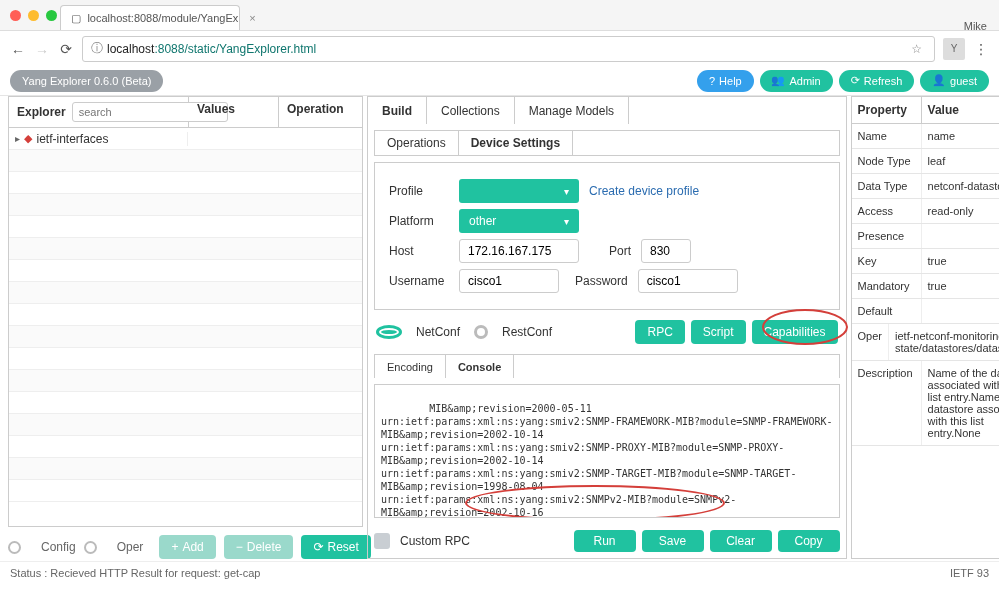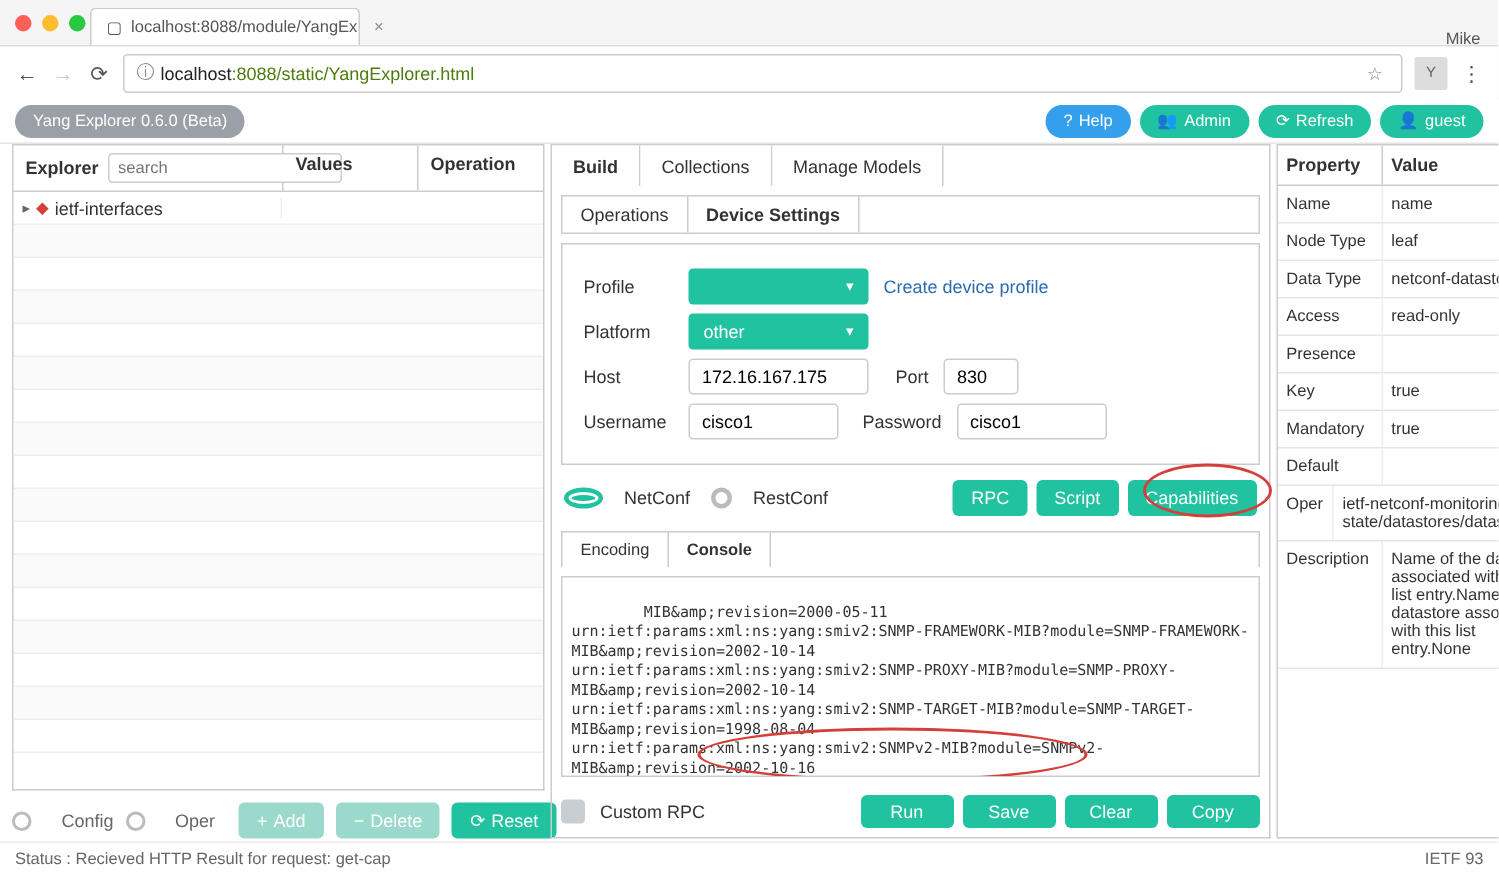--- a/index.html
+++ b/index.html
@@ -12,21 +12,21 @@
   .dot.red { background:#ff5f57; } .dot.yel { background:#febc2e; } .dot.grn { background:#28c840; }
   .tab-row { display:flex; align-items:flex-end; height:30px; padding-left:60px; }
   .tab { background:#fff; border:1px solid #ccc; border-bottom:none; border-radius:4px 4px 0 0; height:25px; display:flex; align-items:center; padding:0 10px; font-size:11px; color:#555; gap:6px; max-width:180px; }
   .tab .x { color:#888; cursor:pointer; margin-left:5px; }
   .user-badge { position:absolute; right:12px; top:20px; font-size:11px; color:#555; }
   .addr-row { display:flex; align-items:center; height:36px; padding:0 10px; gap:8px; background:#fff; border-top:1px solid #ddd; }
   .nav-ico { width:16px; text-align:center; color:#555; font-size:14px; cursor:pointer; }
   .addr-bar { flex:1; border:1px solid #ccc; border-radius:3px; height:26px; display:flex; align-items:center; padding:0 8px; font-size:12px; }
   .addr-prefix { color:#888; margin-right:4px; }
   .addr-host { color:#222; }
-  .addr-rest { color:#4d7c0f; }
+  .addr-rest { color:#0f766e; }
   .star { color:#888; margin-right:4px; }
   .ext-ico { width:22px; height:22px; background:#ddd; border-radius:2px; display:flex; align-items:center; justify-content:center; font-size:10px; color:#666; }
 
   
   .app-hdr { height:30px; background:#fff; border-bottom:1px solid #e5e5e5; display:flex; align-items:center; padding:0 10px; gap:6px; }
   .pill { display:inline-flex; align-items:center; height:22px; padding:0 12px; border-radius:11px; font-size:11px; color:#fff; cursor:pointer; gap:4px; }
   .pill.grey { background:#9aa0a6; }
   .pill.blue { background:#34a0ec; }
   .pill.teal { background:#20c2a0; }
   .spacer { flex:1; }
@@ -314,21 +314,21 @@
         <div class="srow">
           <label>Platform</label>
           <div class="sel">
               <span>other</span>
               <span class="chev">▾</span>
             </div>
         </div>
         <div class="srow">
           <label>Host</label>
           <input class="inp" style="width: 120px;" value="172.16.167.175">
-          <label style="width:auto;margin-left:8px">Port</label>
+          <label style="width:auto;margin-left:20px">Port</label>
           <input class="inp" style="width: 50px;" value="830">
         </div>
         <div class="srow">
           <label>Username</label>
           <input class="inp" style="width: 100px;" value="cisco1">
           <label style="width:auto;margin-left:6px">Password</label>
           <input class="inp" style="width: 100px;" value="cisco1">
         </div>
       </div>
 

